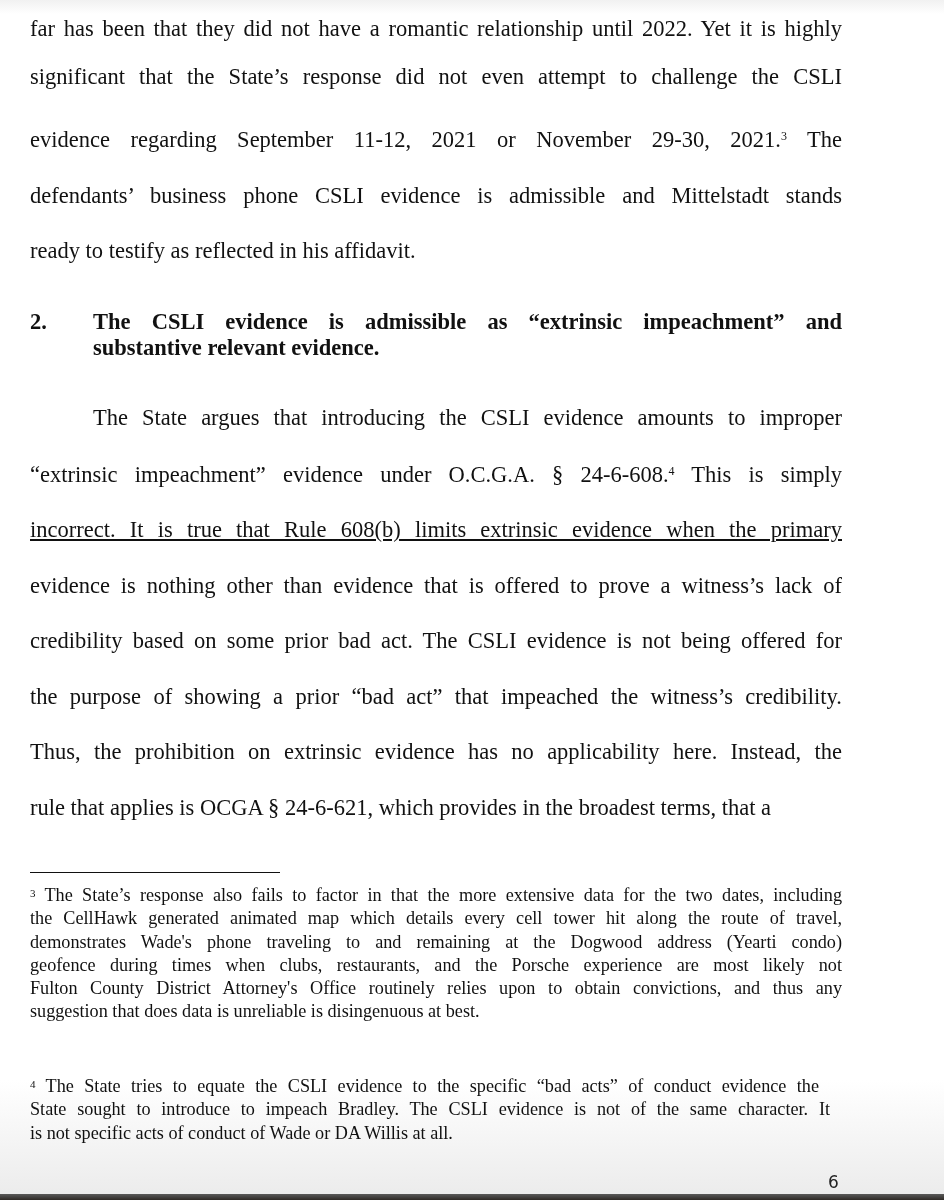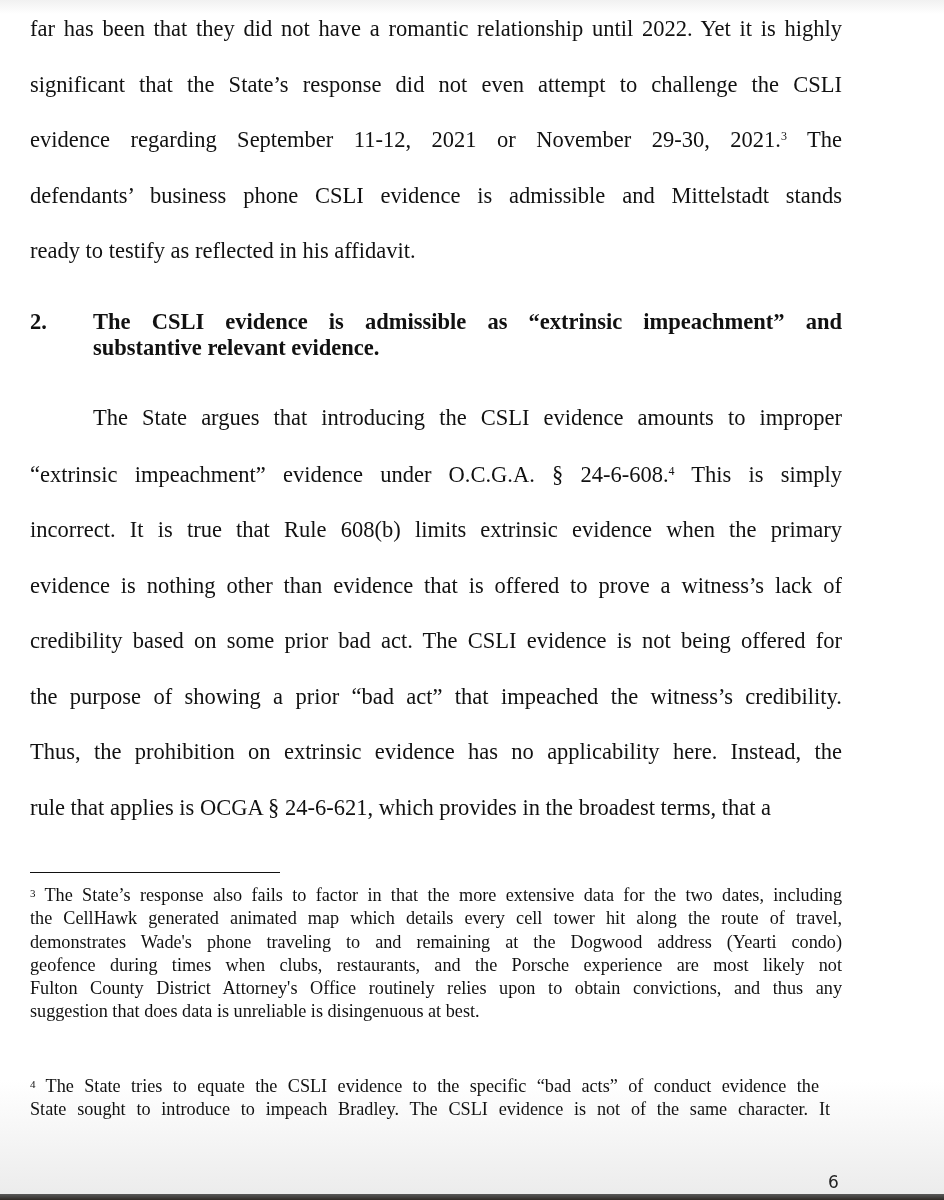--- a/index.html
+++ b/index.html
@@ -117,38 +117,38 @@
       background: linear-gradient(to bottom, #5a5a5a, #2e2a26);
     }
   </style>
 </head>
 <body>
 
 <div class="page">
 
   <div>
     <div class="body-line" style="top:16px;">far has been that they did not have a romantic relationship until 2022. Yet it is highly</div>
-    <div class="body-line" style="top:72px;">significant that the State’s response did not even attempt to challenge the CSLI</div>
+    <div class="body-line" style="top:64px;">significant that the State’s response did not even attempt to challenge the CSLI</div>
     <div class="body-line" style="top:127px;"><span>evidence regarding September 11-12, 2021 or November 29-30, 2021.</span><sup>3</sup><span> The</span></div>
     <div class="body-line" style="top:183px;">defendants’ business phone CSLI evidence is admissible and Mittelstadt stands</div>
     <div class="body-line last" style="top:238px;">ready to testify as reflected in his affidavit.</div>
   </div>
 
   <div class="heading">
     <span class="heading-num">2.</span>
     <div class="heading-text">
       <span class="hl">The CSLI evidence is admissible as “extrinsic impeachment” and</span>
       <span class="hl last">substantive relevant evidence.</span>
     </div>
   </div>
 
   <div>
     <div class="body-line indent" style="top:405px;">The State argues that introducing the CSLI evidence amounts to improper</div>
     <div class="body-line" style="top:462px;"><span>“extrinsic impeachment” evidence under O.C.G.A. § 24-6-608.</span><sup>4</sup><span> This is simply</span></div>
-    <div class="body-line" style="top:517px;">incorrect. It is true that Rule 608(b) limits extrinsic evidence when the primary</div>
+    <div class="body-line" style="top:517px;text-decoration:underline;">incorrect. It is true that Rule 608(b) limits extrinsic evidence when the primary</div>
     <div class="body-line" style="top:573px;">evidence is nothing other than evidence that is offered to prove a witness’s lack of</div>
     <div class="body-line" style="top:628px;">credibility based on some prior bad act. The CSLI evidence is not being offered for</div>
     <div class="body-line" style="top:684px;">the purpose of showing a prior “bad act” that impeached the witness’s credibility.</div>
     <div class="body-line" style="top:739px;">Thus, the prohibition on extrinsic evidence has no applicability here. Instead, the</div>
     <div class="body-line last" style="top:795px;">rule that applies is OCGA § 24-6-621, which provides in the broadest terms, that a</div>
   </div>
 
   <div class="fn-sep"></div>
 
   <div class="footnote" style="top:884px;">
@@ -156,17 +156,18 @@
     <span class="fl">the CellHawk generated animated map which details every cell tower hit along the route of travel,</span>
     <span class="fl">demonstrates Wade's phone traveling to and remaining at the Dogwood address (Yearti condo)</span>
     <span class="fl">geofence during times when clubs, restaurants, and the Porsche experience are most likely not</span>
     <span class="fl">Fulton County District Attorney's Office routinely relies upon to obtain convictions, and thus any</span>
     <span class="fl last">suggestion that does data is unreliable is disingenuous at best.</span>
   </div>
 
   <div class="footnote" style="top:1075px;">
     <span class="fl" style="width:789px;"><sup>4</sup><span> The State tries to equate the CSLI evidence to the specific “bad acts” of conduct evidence the</span></span>
     <span class="fl" style="width:800px;">State sought to introduce to impeach Bradley. The CSLI evidence is not of the same character. It</span>
+    <span class="fl last">is not specific acts of conduct of Wade or DA Willis at all.</span>
   </div>
 </div>
 
 <div class="page-number">6</div>
 <div class="bottom-bar"></div>
 
 </body></html>

